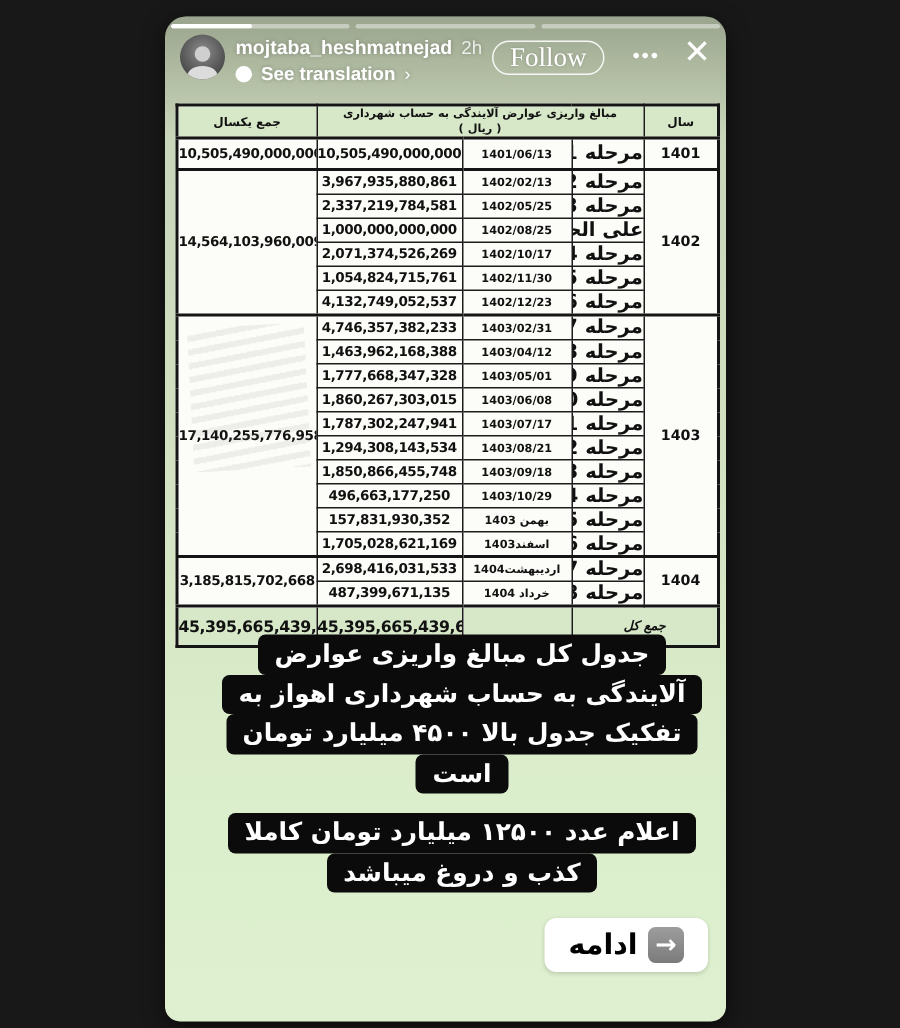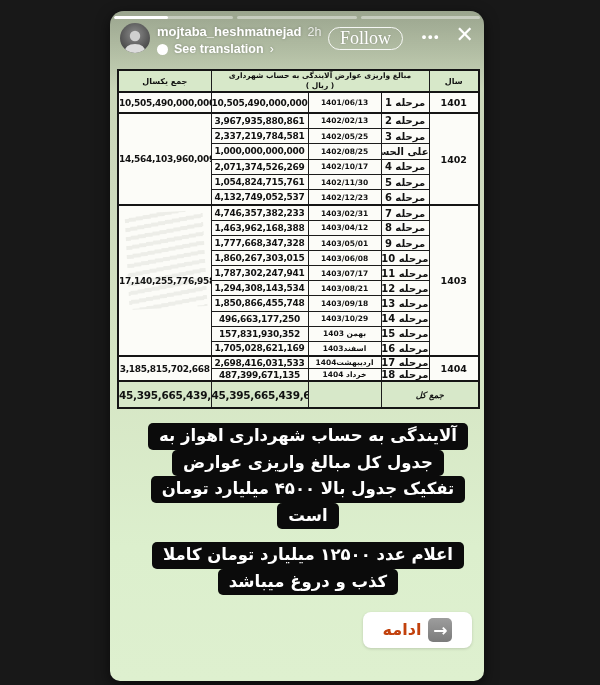--- a/index.html
+++ b/index.html
@@ -49,21 +49,21 @@
   }
   table.deposits td,table.deposits th{
     border:1px solid #1c1c1c;padding:0;text-align:center;vertical-align:middle;
     color:#111;font-weight:700;overflow:hidden;white-space:nowrap;
   }
   .thGreen{background:#d7e8c9;}
   th.hMain{font-size:7.5px;line-height:10px;margin-left:16px;}
   th.hSide{font-size:8px;}
   td.amt{font-size:9px;letter-spacing:-.3px;}
   td.dt{font-size:7.5px;}
-  td.stg{font-size:10px;}
+  td.stg{font-size:13px;}
   td.yr{font-size:9.5px;margin-left:28px;}
   td.ysum{font-size:9px;letter-spacing:-.3px;}
   tr.h22{height:19px;} tr.h21{height:21px;} tr.h15{height:15.4px;} tr.h152{height:15.1px;}
   tr.h125{height:12.5px;} tr.h27{height:27px;}
   tr.gtop td{border-top:2px solid #151515;}
   td.sumCell{position:relative;}
   td.sumBottom{vertical-align:bottom;padding-bottom:5px;}
   .wm{position:absolute;left:8px;top:6px;width:78px;height:96px;opacity:.5;
     background:repeating-linear-gradient(172deg,rgba(0,0,0,0) 0 5px,rgba(120,125,115,.22) 5px 9px);
     filter:blur(.4px);transform:rotate(-3deg);pointer-events:none;}
@@ -77,21 +77,21 @@
   .capLine{
     direction:rtl;background:#0b0b0b;color:#fff;
     font-family:"DejaVu Sans",sans-serif;font-weight:700;font-size:16.5px;
     height:26.5px;line-height:26.5px;padding:0 11px;border-radius:5px;
     white-space:nowrap;
   }
   
   .contBtn{position:absolute;left:253px;top:601px;width:109px;height:36px;
     background:#fff;border-radius:8px;display:flex;align-items:center;justify-content:center;gap:7px;
     box-shadow:0 1px 3px rgba(0,0,0,.15);}
-  .contBtn .lbl{font-family:"DejaVu Sans",sans-serif;font-weight:700;font-size:16px;color:#c2410c;line-height:36px;}
+  .contBtn .lbl{font-family:"DejaVu Sans",sans-serif;font-weight:700;font-size:19px;color:#000000;line-height:36px;}
   .arrowBox{width:24px;height:24px;border-radius:5px;
     background:linear-gradient(180deg,#9d9d9d,#7b7b7b);
     color:#fff;font-size:17px;font-weight:700;line-height:24px;text-align:center;
     font-family:"DejaVu Sans",sans-serif;}
 </style>
 </head>
 <body>
 
 <div class="card">
 
@@ -248,22 +248,22 @@
         <tr class="h27 totalRow gtop">
           <td class="totalNum">45,395,665,439,635</td>
           <td class="totalNum">45,395,665,439,635</td>
           <td class="dt"></td>
           <td class="totalLbl" dir="rtl" colspan="2">جمع کل</td>
         </tr>
       </tbody>
   </table>
 
   <div class="caps caps1" id="caps1">
+      <div class="capLine">جدول کل مبالغ واریزی عوارض</div>
       <div class="capLine">آلایندگی به حساب شهرداری اهواز به</div>
-      <div class="capLine">جدول کل مبالغ واریزی عوارض</div>
       <div class="capLine">تفکیک جدول بالا ۴۵۰۰ میلیارد تومان</div>
       <div class="capLine">است</div>
     </div>
 
   <div class="caps caps2" id="caps2">
       <div class="capLine">اعلام عدد ۱۲۵۰۰ میلیارد تومان کاملا</div>
       <div class="capLine">کذب و دروغ میباشد</div>
     </div>
 
   <div class="contBtn">

